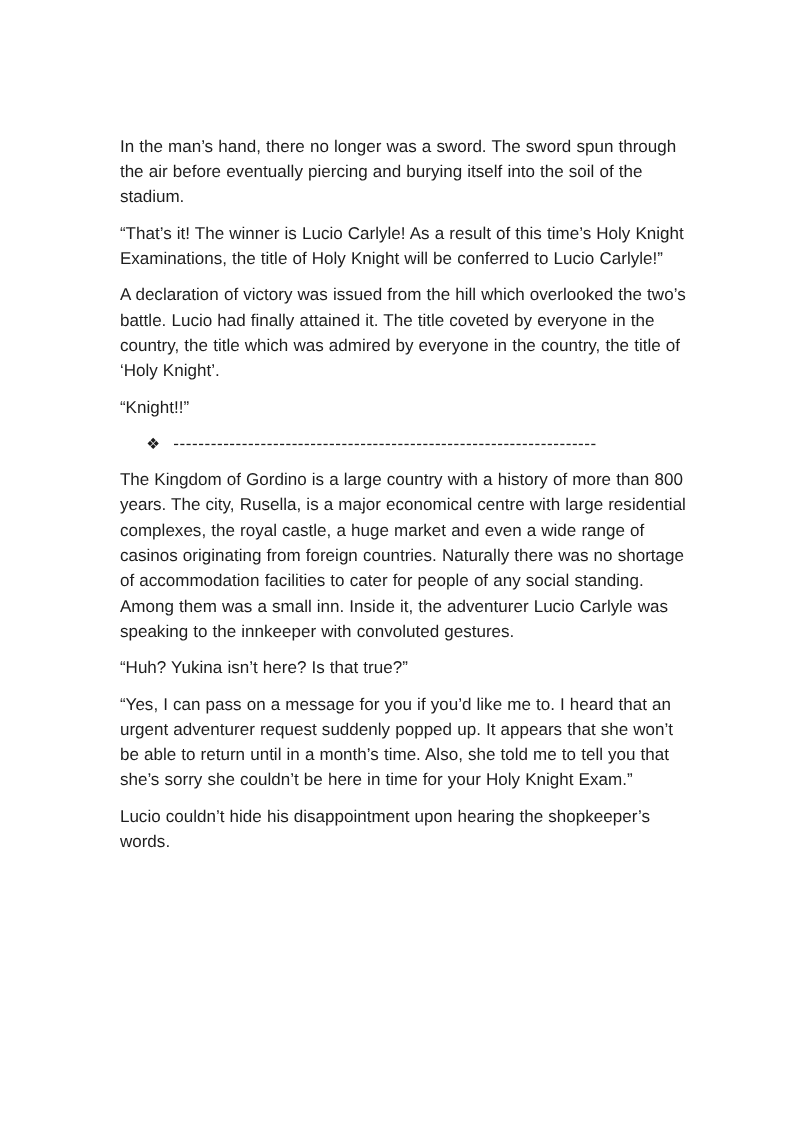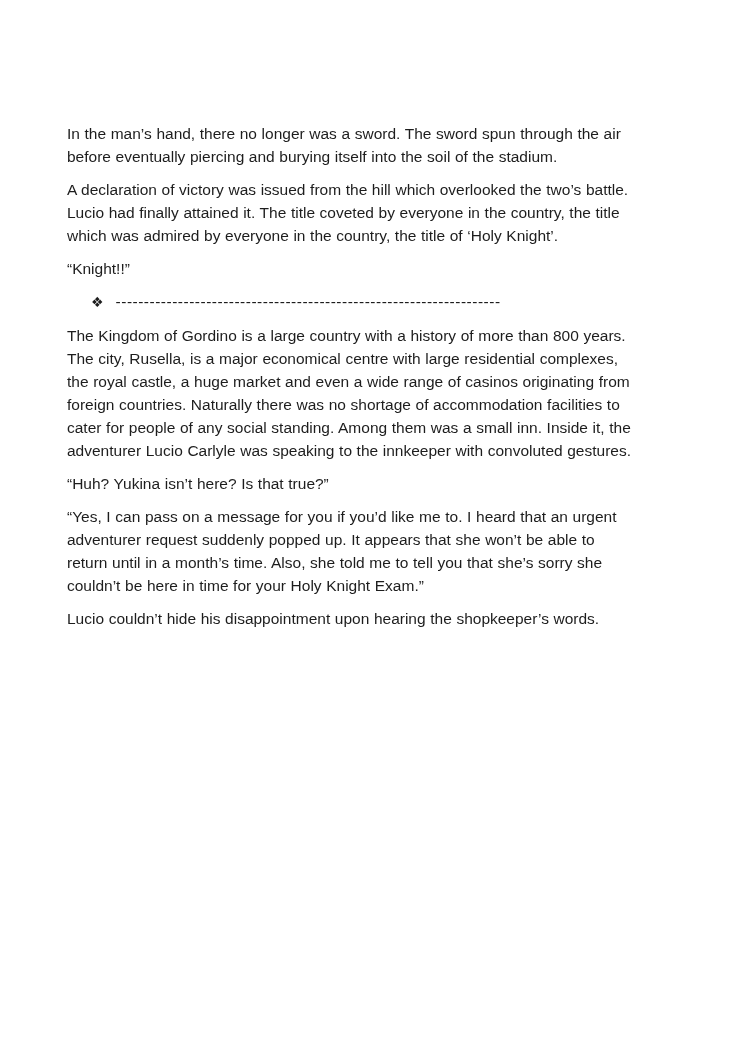--- a/index.html
+++ b/index.html
@@ -6,21 +6,21 @@
     margin: 0;
     padding: 0;
     background: #ffffff;
   }
   .page {
     position: relative;
     width: 736px;
     height: 777px;
     background: #ffffff;
     box-sizing: border-box;
-    padding: 122px 104px 0 67px;
+    padding: 122px 104px 0 109px;
     font-family: "Liberation Sans", "DejaVu Sans", sans-serif;
     font-size: 15.5px;
     line-height: 23px;
     color: #1d1d1d;
     overflow: hidden;
   }
   .page p {
     margin: 0 0 10px 0;
     word-spacing: 0.02em;
   }
@@ -36,20 +36,21 @@
   }
   .separator .dashes {
     letter-spacing: 0.5px;
   }
 </style>
 </head>
 <body>
 
 <div class="page">
   <p>In the man’s hand, there no longer was a sword. The sword spun through the air before eventually piercing and burying itself into the soil of the stadium.</p>
+  <p>“That’s it! The winner is Lucio Carlyle! As a result of this time’s Holy Knight Examinations, the title of Holy Knight will be conferred to Lucio Carlyle!”</p>
   <p>A declaration of victory was issued from the hill which overlooked the two’s battle. Lucio had finally attained it. The title coveted by everyone in the country, the title which was admired by everyone in the country, the title of ‘Holy Knight’.</p>
   <p>“Knight!!”</p>
   <p class="separator">
     <span class="bullet">❖</span><span class="dashes">--------------------------------------------------------------------</span>
   </p>
   <p>The Kingdom of Gordino is a large country with a history of more than 800 years. The city, Rusella, is a major economical centre with large residential complexes, the royal castle, a huge market and even a wide range of casinos originating from foreign countries. Naturally there was no shortage of accommodation facilities to cater for people of any social standing. Among them was a small inn. Inside it, the adventurer Lucio Carlyle was speaking to the innkeeper with convoluted gestures.</p>
   <p>“Huh? Yukina isn’t here? Is that true?”</p>
   <p>“Yes, I can pass on a message for you if you’d like me to. I heard that an urgent adventurer request suddenly popped up. It appears that she won’t be able to return until in a month’s time. Also, she told me to tell you that she’s sorry she couldn’t be here in time for your Holy Knight Exam.”</p>
   <p>Lucio couldn’t hide his disappointment upon hearing the shopkeeper’s words.</p>
 </div>

